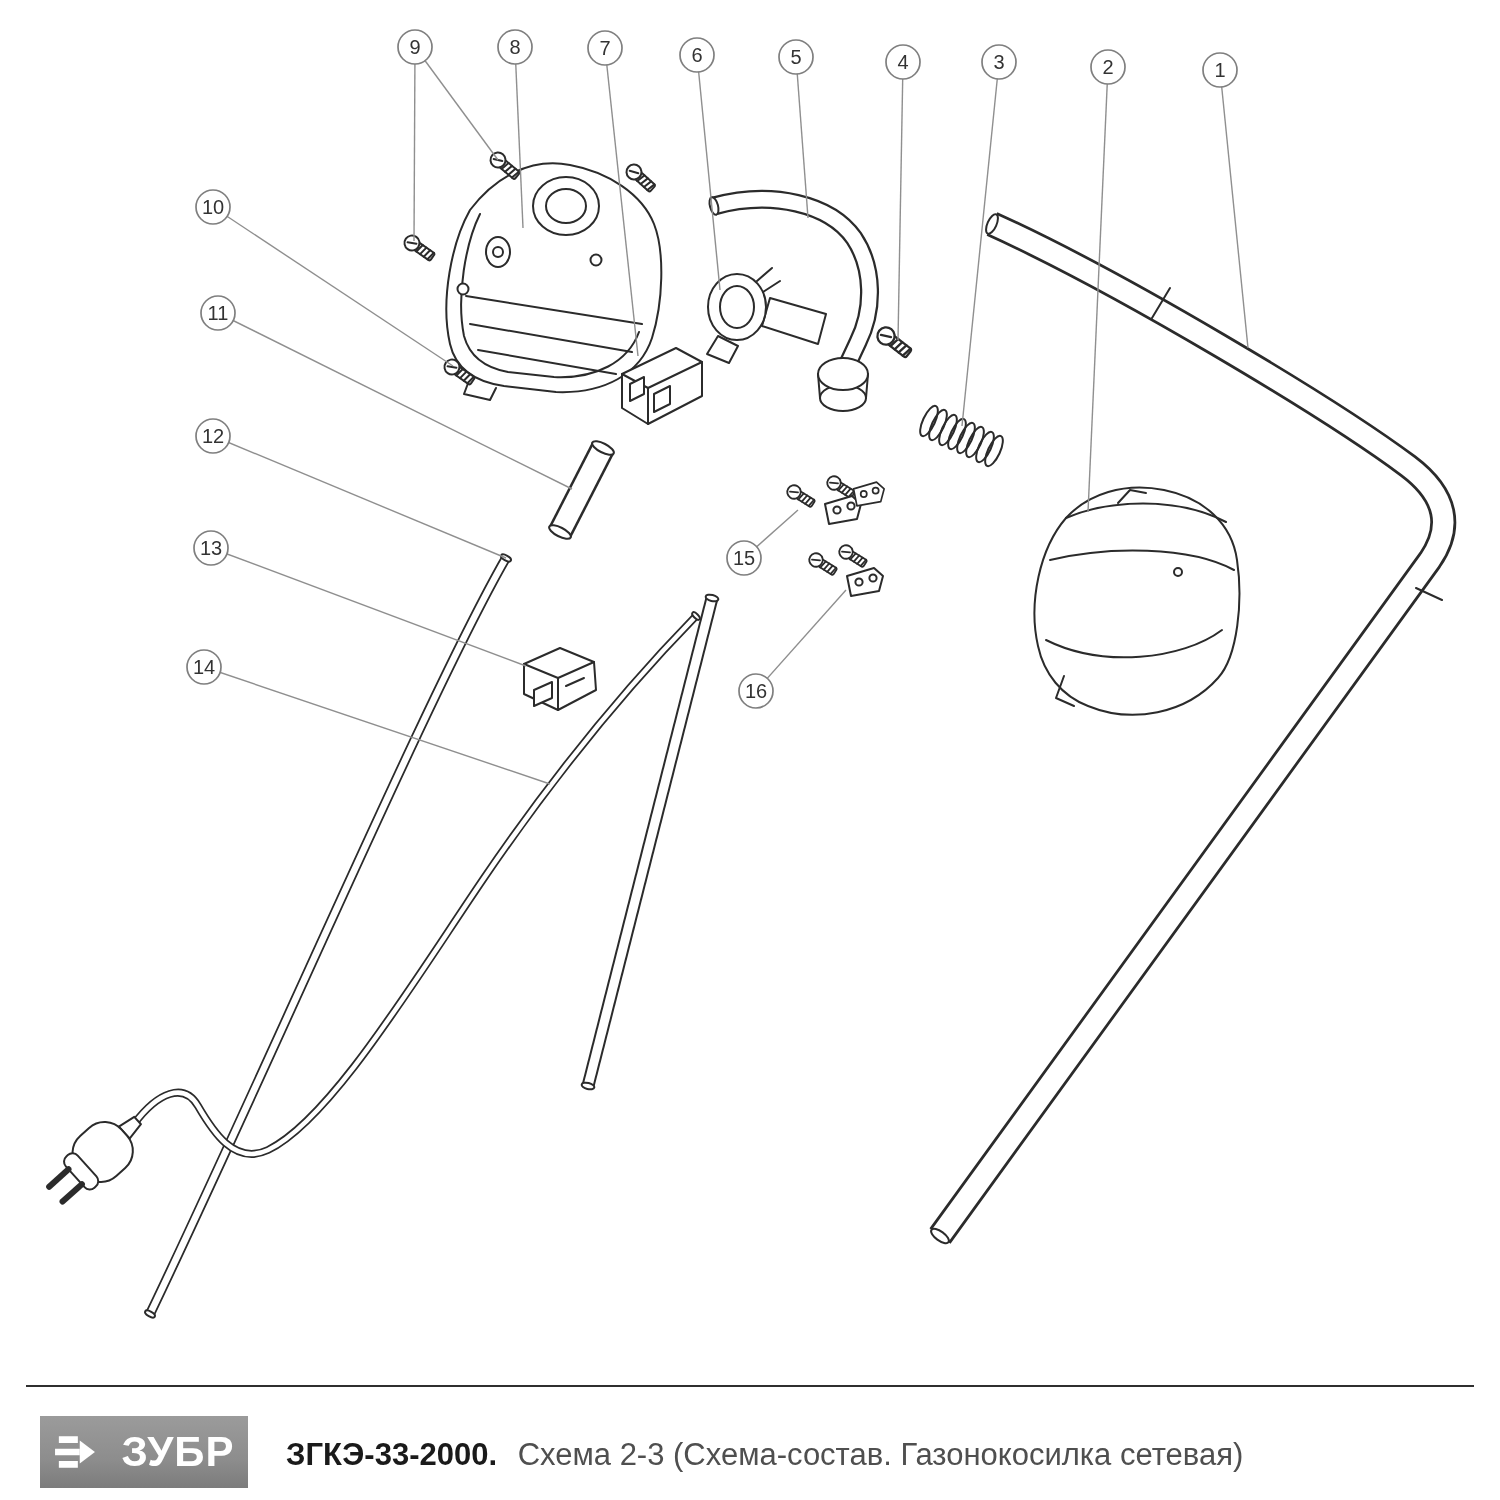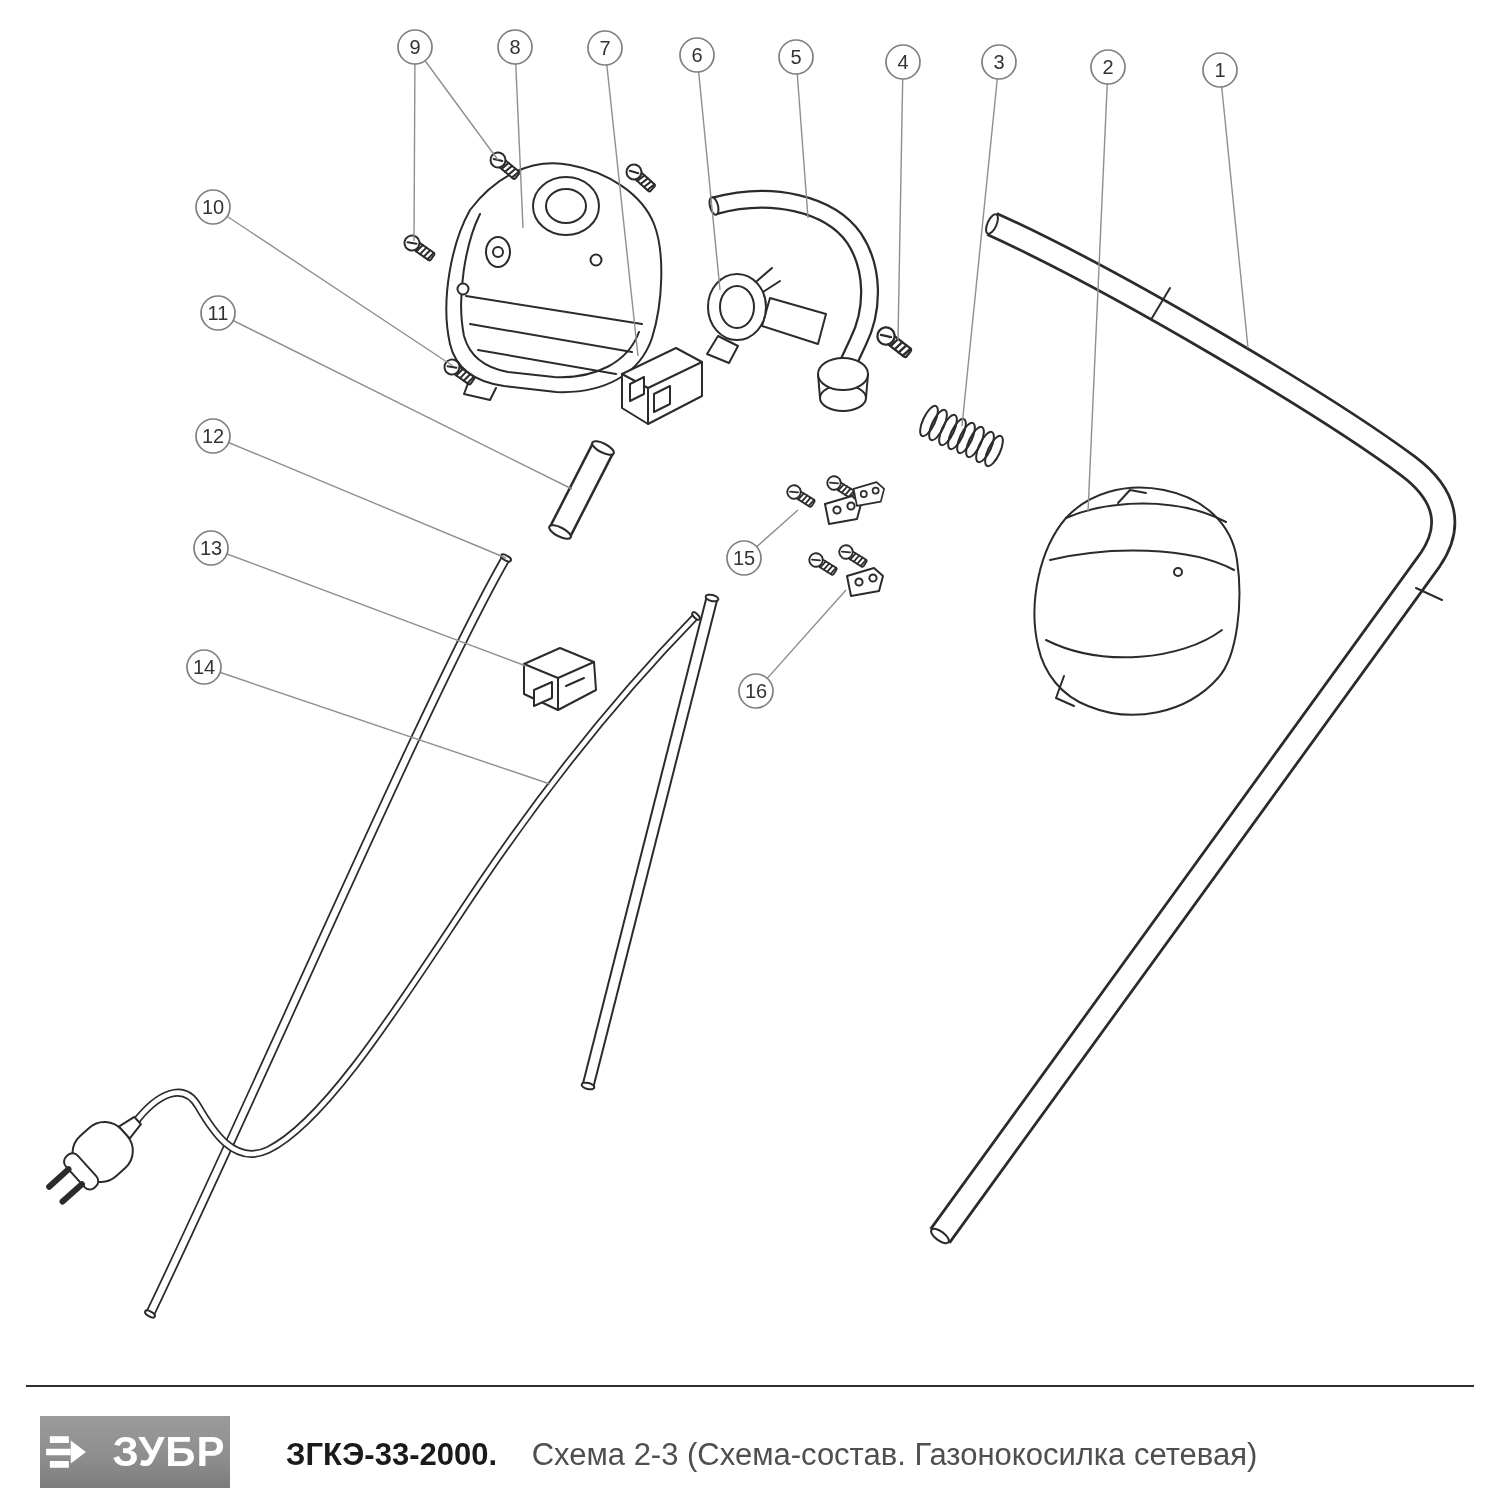--- a/index.html
+++ b/index.html
@@ -17,28 +17,28 @@
   .page{position:relative;width:1500px;height:1500px;background:#fff;overflow:hidden;
         font-family:"Liberation Sans",sans-serif}
   #diagram-svg{position:absolute;left:0;top:0;width:1500px;height:1500px}
   .part{stroke:var(--line);stroke-width:2;fill:none;stroke-linejoin:round;stroke-linecap:round}
   .pf{fill:#fff}
   .leader{stroke:var(--leader);stroke-width:1.4;fill:none}
   .callout-circle{fill:#fff;stroke:var(--callout-stroke);stroke-width:1.7}
   .callout-num{fill:var(--callout-text);font:20px "Liberation Sans",sans-serif;text-anchor:middle}
   .footer{position:absolute;left:0;top:1385px;width:1500px;height:115px}
   .rule{position:absolute;top:0;left:26px;right:26px;border-top:2px solid #2f2f2f}
-  .brandbox{position:absolute;left:40px;top:31px;width:190px;height:72px;
+  .brandbox{position:absolute;left:40px;top:31px;width:208px;height:72px;
             background:linear-gradient(#9b9b9b,var(--brand-bg) 60%,#7c7c7c);
             display:flex;align-items:center;justify-content:center;gap:24px}
   .brandicon{width:44px;height:38px;flex:0 0 auto}
   .brandname{color:#ffffff;font-weight:bold;font-size:42px;letter-spacing:1px;line-height:1}
   .titleline{position:absolute;left:286px;top:52px;font-size:31px;white-space:nowrap}
   .model{font-weight:bold;color:var(--model-color)}
-  .caption{color:var(--caption-color);margin-left:26px}
+  .caption{color:var(--caption-color);margin-left:12px}
 </style>
 </head>
 <body>
 
 <div class="page">
 
   <svg id="diagram-svg" viewBox="0 0 1500 1500">
     <defs>
       <g id="screw-def">
         <rect x="5" y="-4.5" width="20" height="9" rx="2" class="pf"></rect>

